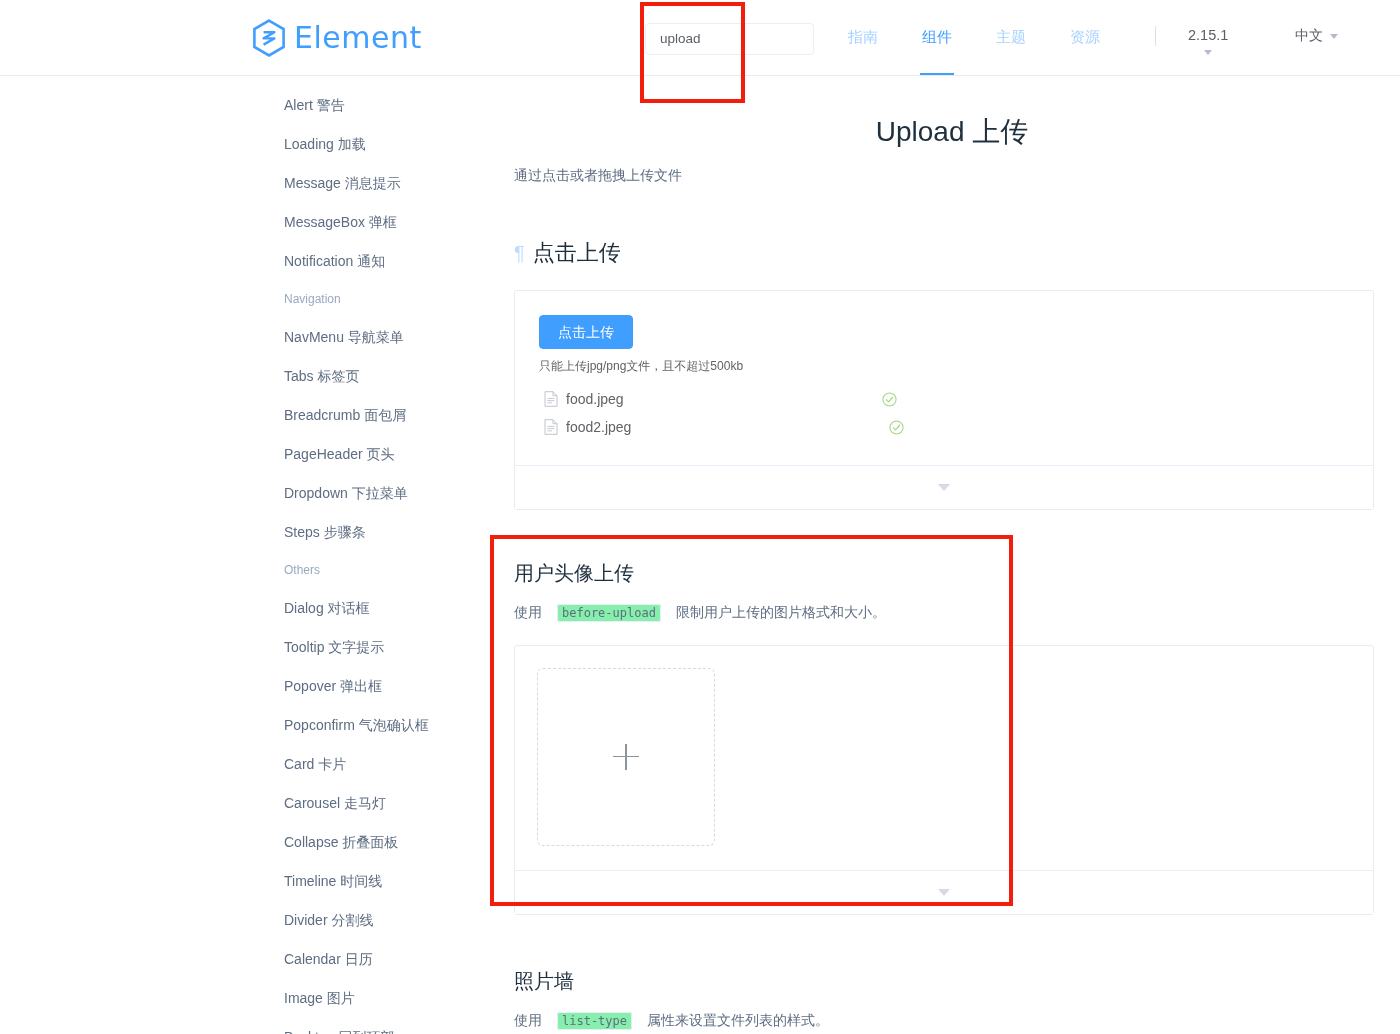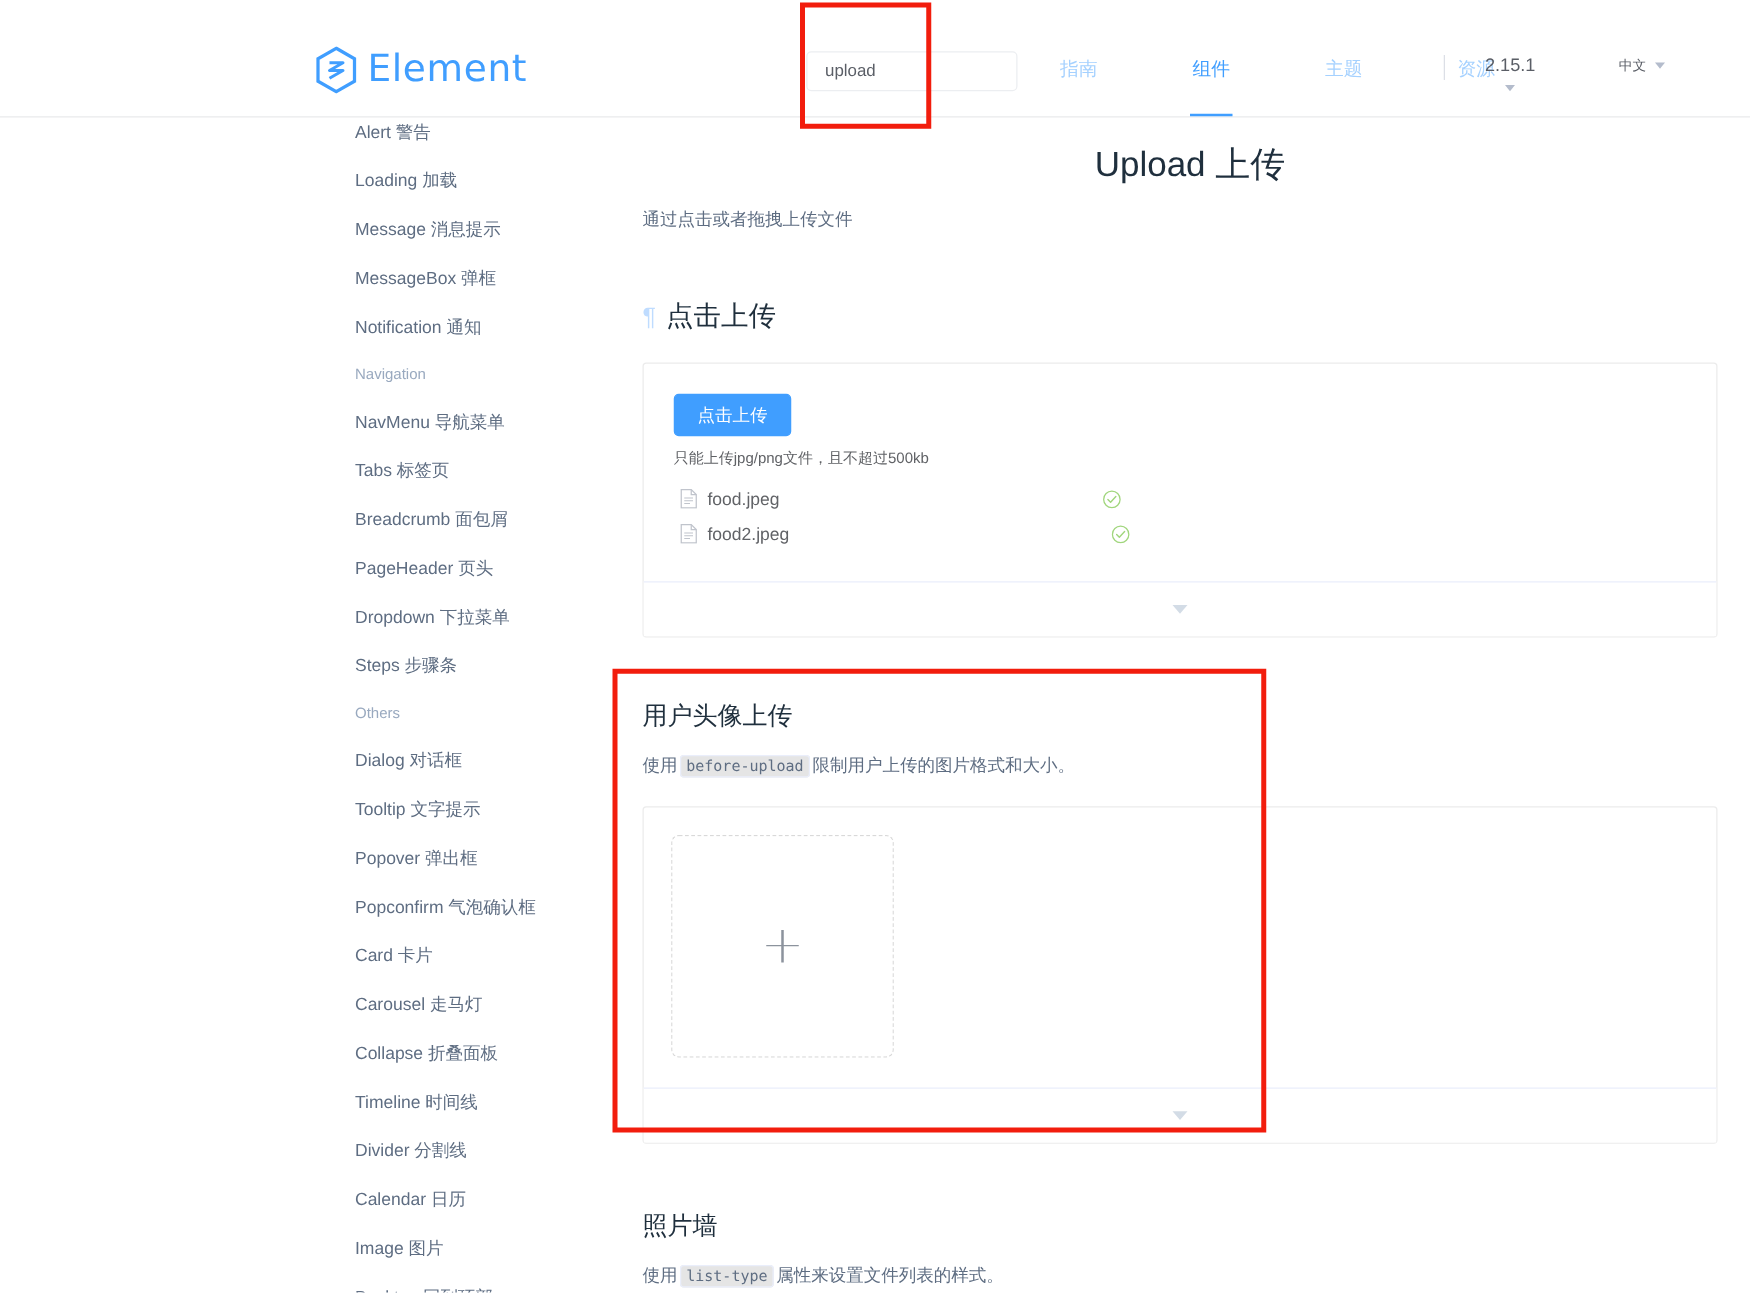--- a/index.html
+++ b/index.html
@@ -8,21 +8,21 @@
     width: 1400px; height: 1034px;
     background: #fff;
     font-family: "Liberation Sans", "DejaVu Sans", sans-serif;
     color: #5e6d82;
     overflow: hidden;
   }
   #root { position: relative; width: 1400px; height: 1034px; }
 
   
   .header {
-    position: absolute; top: 18px; left: 0; width: 1400px; height: 76px;
+    position: absolute; top: 0; left: 0; width: 1400px; height: 76px;
     background: #fff;
     border-bottom: 1px solid #e9eaec;
   }
   .logo-wrap {
     position: absolute; left: 252px; top: 19px;
     display: flex; align-items: center; gap: 8px;
   }
   .logo-mark { width: 34px; height: 38px; display: block; }
   .logo-text { font-size: 30px; color: #409eff; letter-spacing: 0.5px; line-height: 1;
                font-family: "DejaVu Sans", sans-serif; font-weight: 400; }
@@ -33,21 +33,21 @@
     border: 1px solid #eceef1; border-radius: 4px;
     background: #fff;
     display: flex; align-items: center;
     padding: 0 14px;
     font-size: 13.5px; color: #5a5e66;
   }
   .search-box .val { line-height: 1; }
 
   .nav {
     position: absolute; left: 848px; top: 0; height: 75px;
-    display: flex; align-items: center; gap: 32px;
+    display: flex; align-items: center;
   }
   .nav-item {
     position: relative; height: 75px; display: flex; align-items: center;
     padding: 0 0; margin-right: 44px;
     font-size: 15px; color: #a5d1ff;
   }
   .nav-item.active { color: #409eff; }
   .nav-item.active::after {
     content: ""; position: absolute; left: 50%; transform: translateX(-50%);
     bottom: 0; width: 34px; height: 2px; background: #409eff;
@@ -57,21 +57,21 @@
     width: 1px; height: 20px; background: #dcdfe6;
   }
   .version-pick {
     position: absolute; left: 1188px; top: 27px;
     display: flex; align-items: center; gap: 7px;
     font-size: 14.5px; color: #5a5e66; flex-direction: column;
   }
   .lang-pick {
     position: absolute; left: 1295px; top: 27px;
     display: flex; align-items: center; gap: 7px;
-    font-size: 11px; color: #5a5e66;
+    font-size: 14px; color: #5a5e66;
   }
   .caret-sm { width: 0; height: 0; border-left: 4px solid transparent;
               border-right: 4px solid transparent; border-top: 5px solid #b4bccc; display:block; }
 
   
   .sidebar {
     position: absolute; left: 252px; top: 85px; width: 230px;
   }
   .side-item {
     font-size: 14px; color: #5e6d82; line-height: 1;
@@ -121,23 +121,23 @@
     font-size: 14px; color: #606266;
     padding-left: 5px;
   }
   .file-row .doc-icon { width: 14px; height: 16px; margin-right: 8px; flex: none; }
   .file-row .fname { flex: none; }
   .file-row .ok { margin-left: 258px; width: 15px; height: 15px; flex: none; }
 
   .sub-h3 { font-size: 20px; color: #1f2f3d; font-weight: 400; line-height: 1; }
   .sub-desc { font-size: 14px; color: #5e6d82; margin-top: 19px; line-height: 1.4; }
   code.inline {
-    background: #e5e5e5; border: 1px solid #eaeefb; border-radius: 3px;
+    background: #86efac; border: 1px solid #eaeefb; border-radius: 3px;
     font-family: "DejaVu Sans Mono", "Liberation Mono", monospace;
-    font-size: 12px; color: #5e6d82; padding: 1px 4px; margin: 0 2px;
+    font-size: 12px; color: #5e6d82; padding: 1px 4px; margin: 0 15px;
   }
 
   .avatar-uploader {
     width: 178px; height: 178px;
     border: 1px dashed #d9d9d9; border-radius: 6px;
     display: flex; align-items: center; justify-content: center;
   }
   .plus-icon { position: relative; width: 26px; height: 26px; }
   .plus-icon::before, .plus-icon::after {
     content: ""; position: absolute; background: #8c939d;

